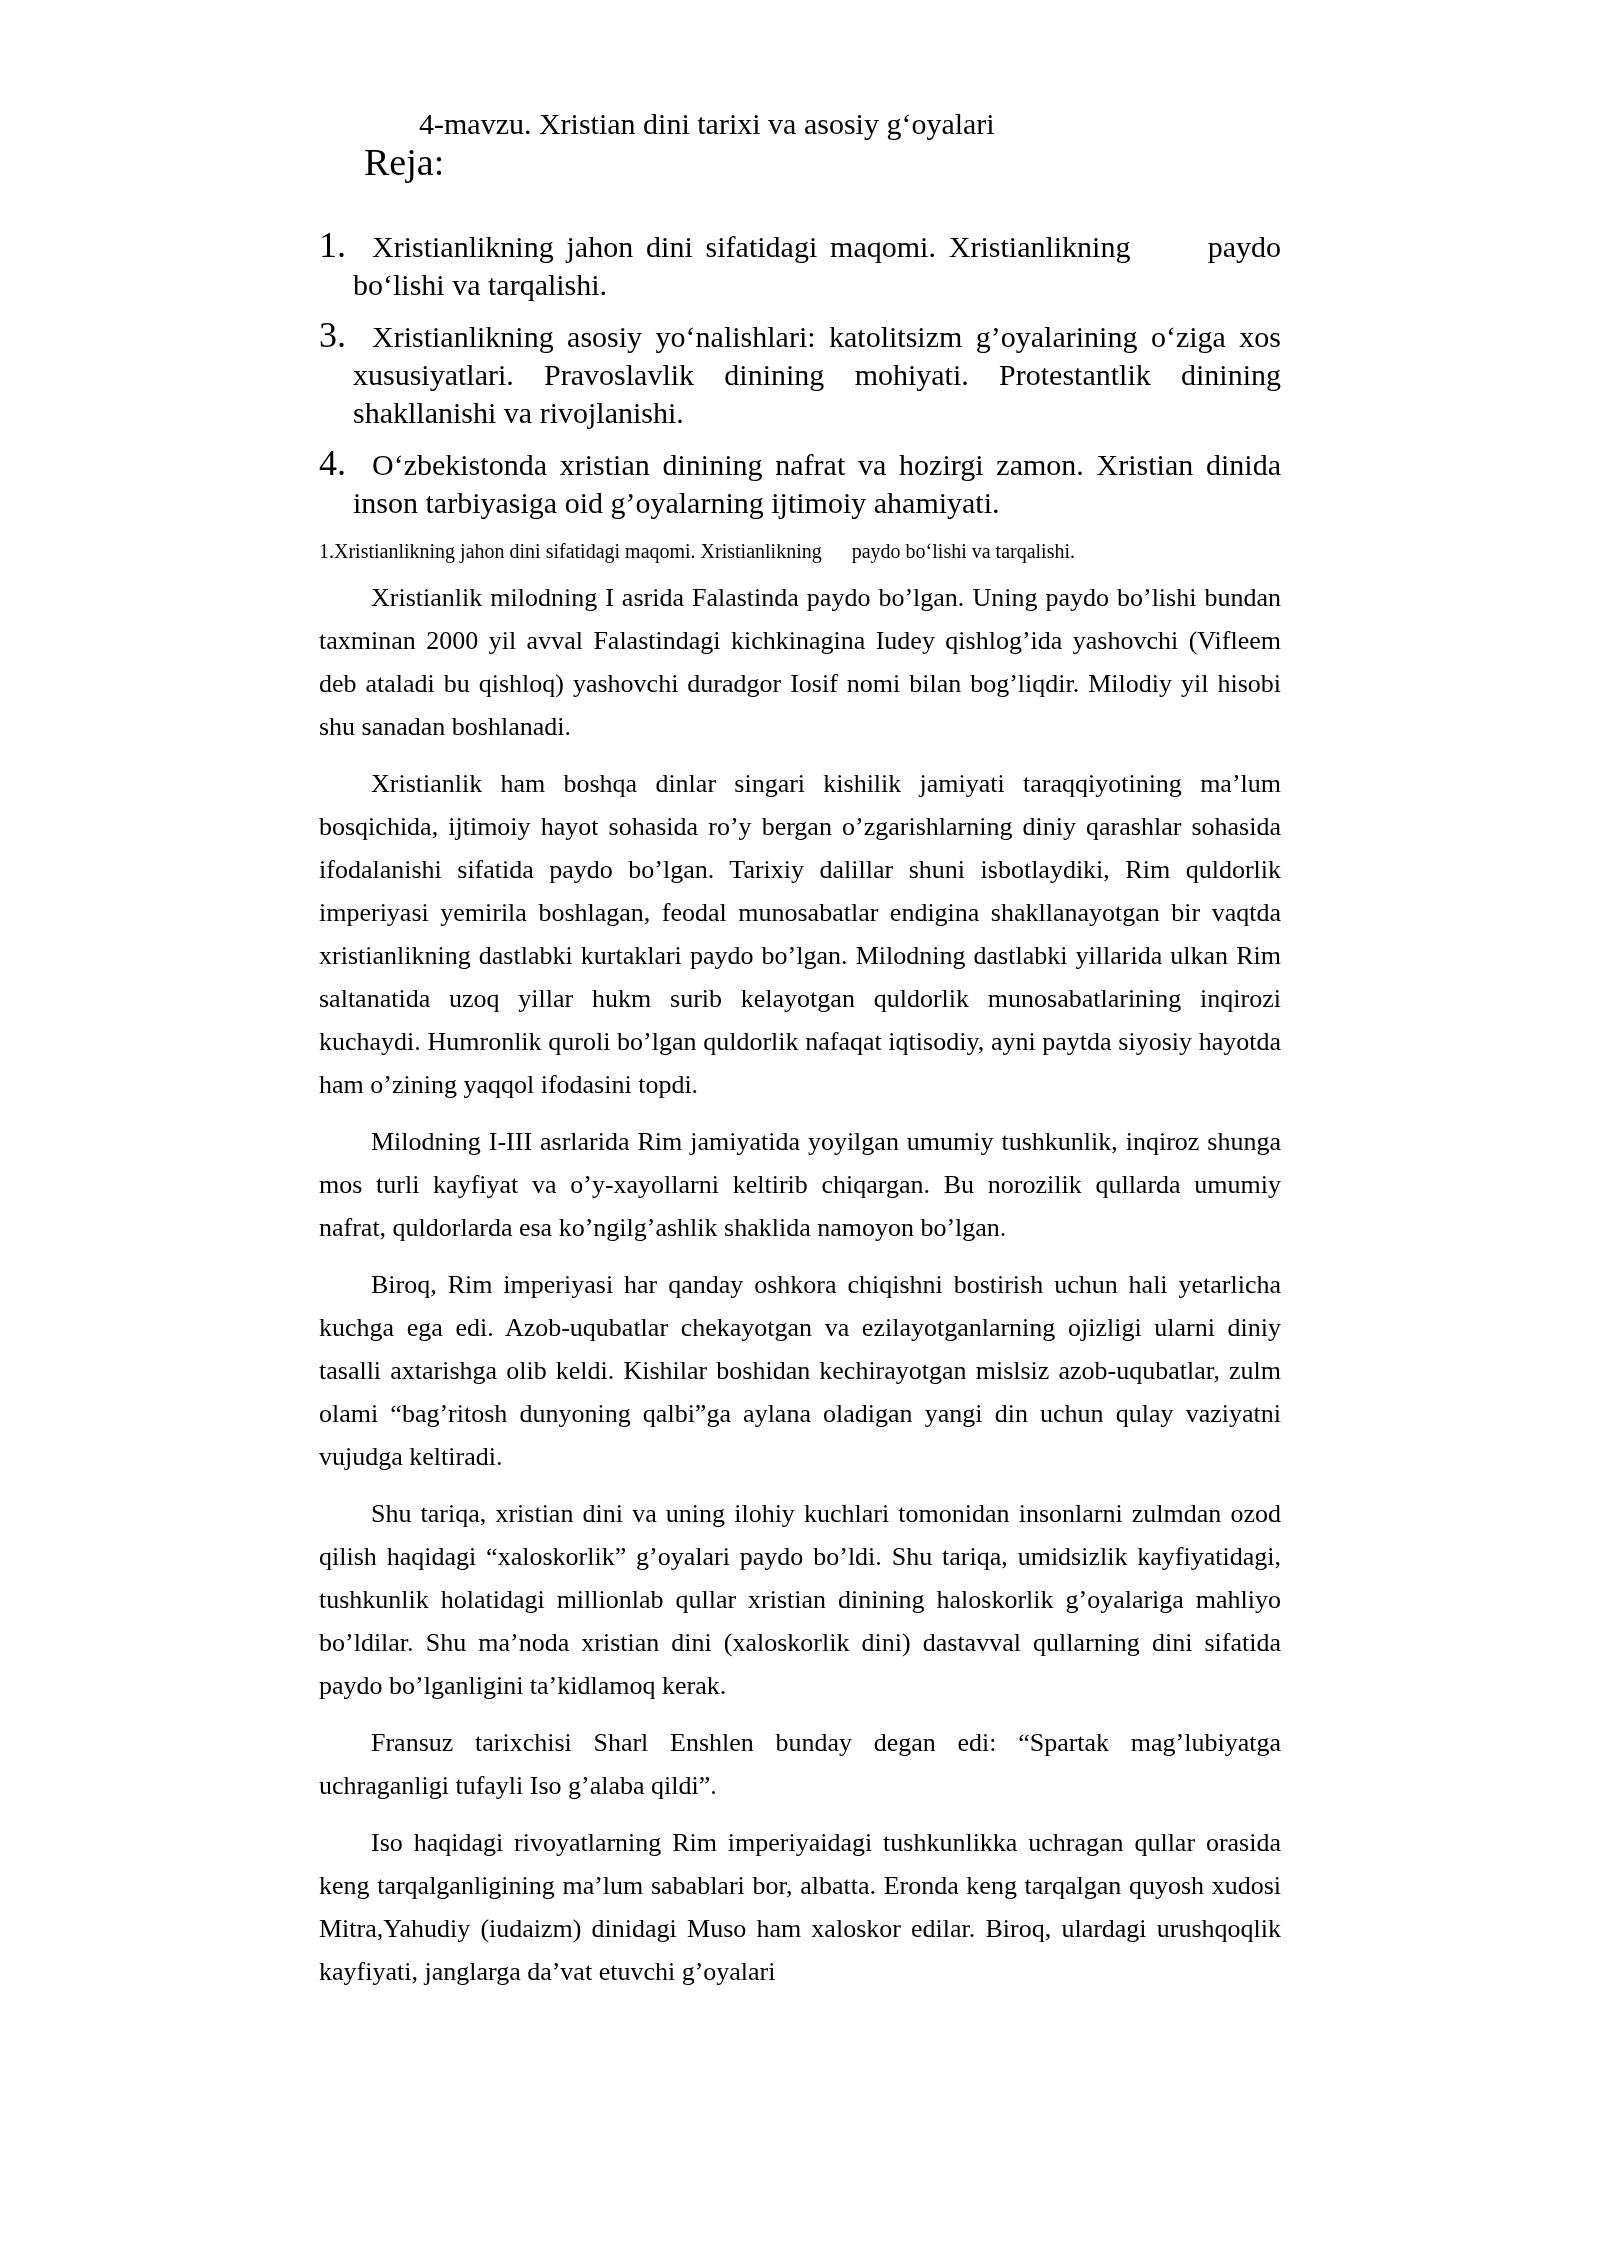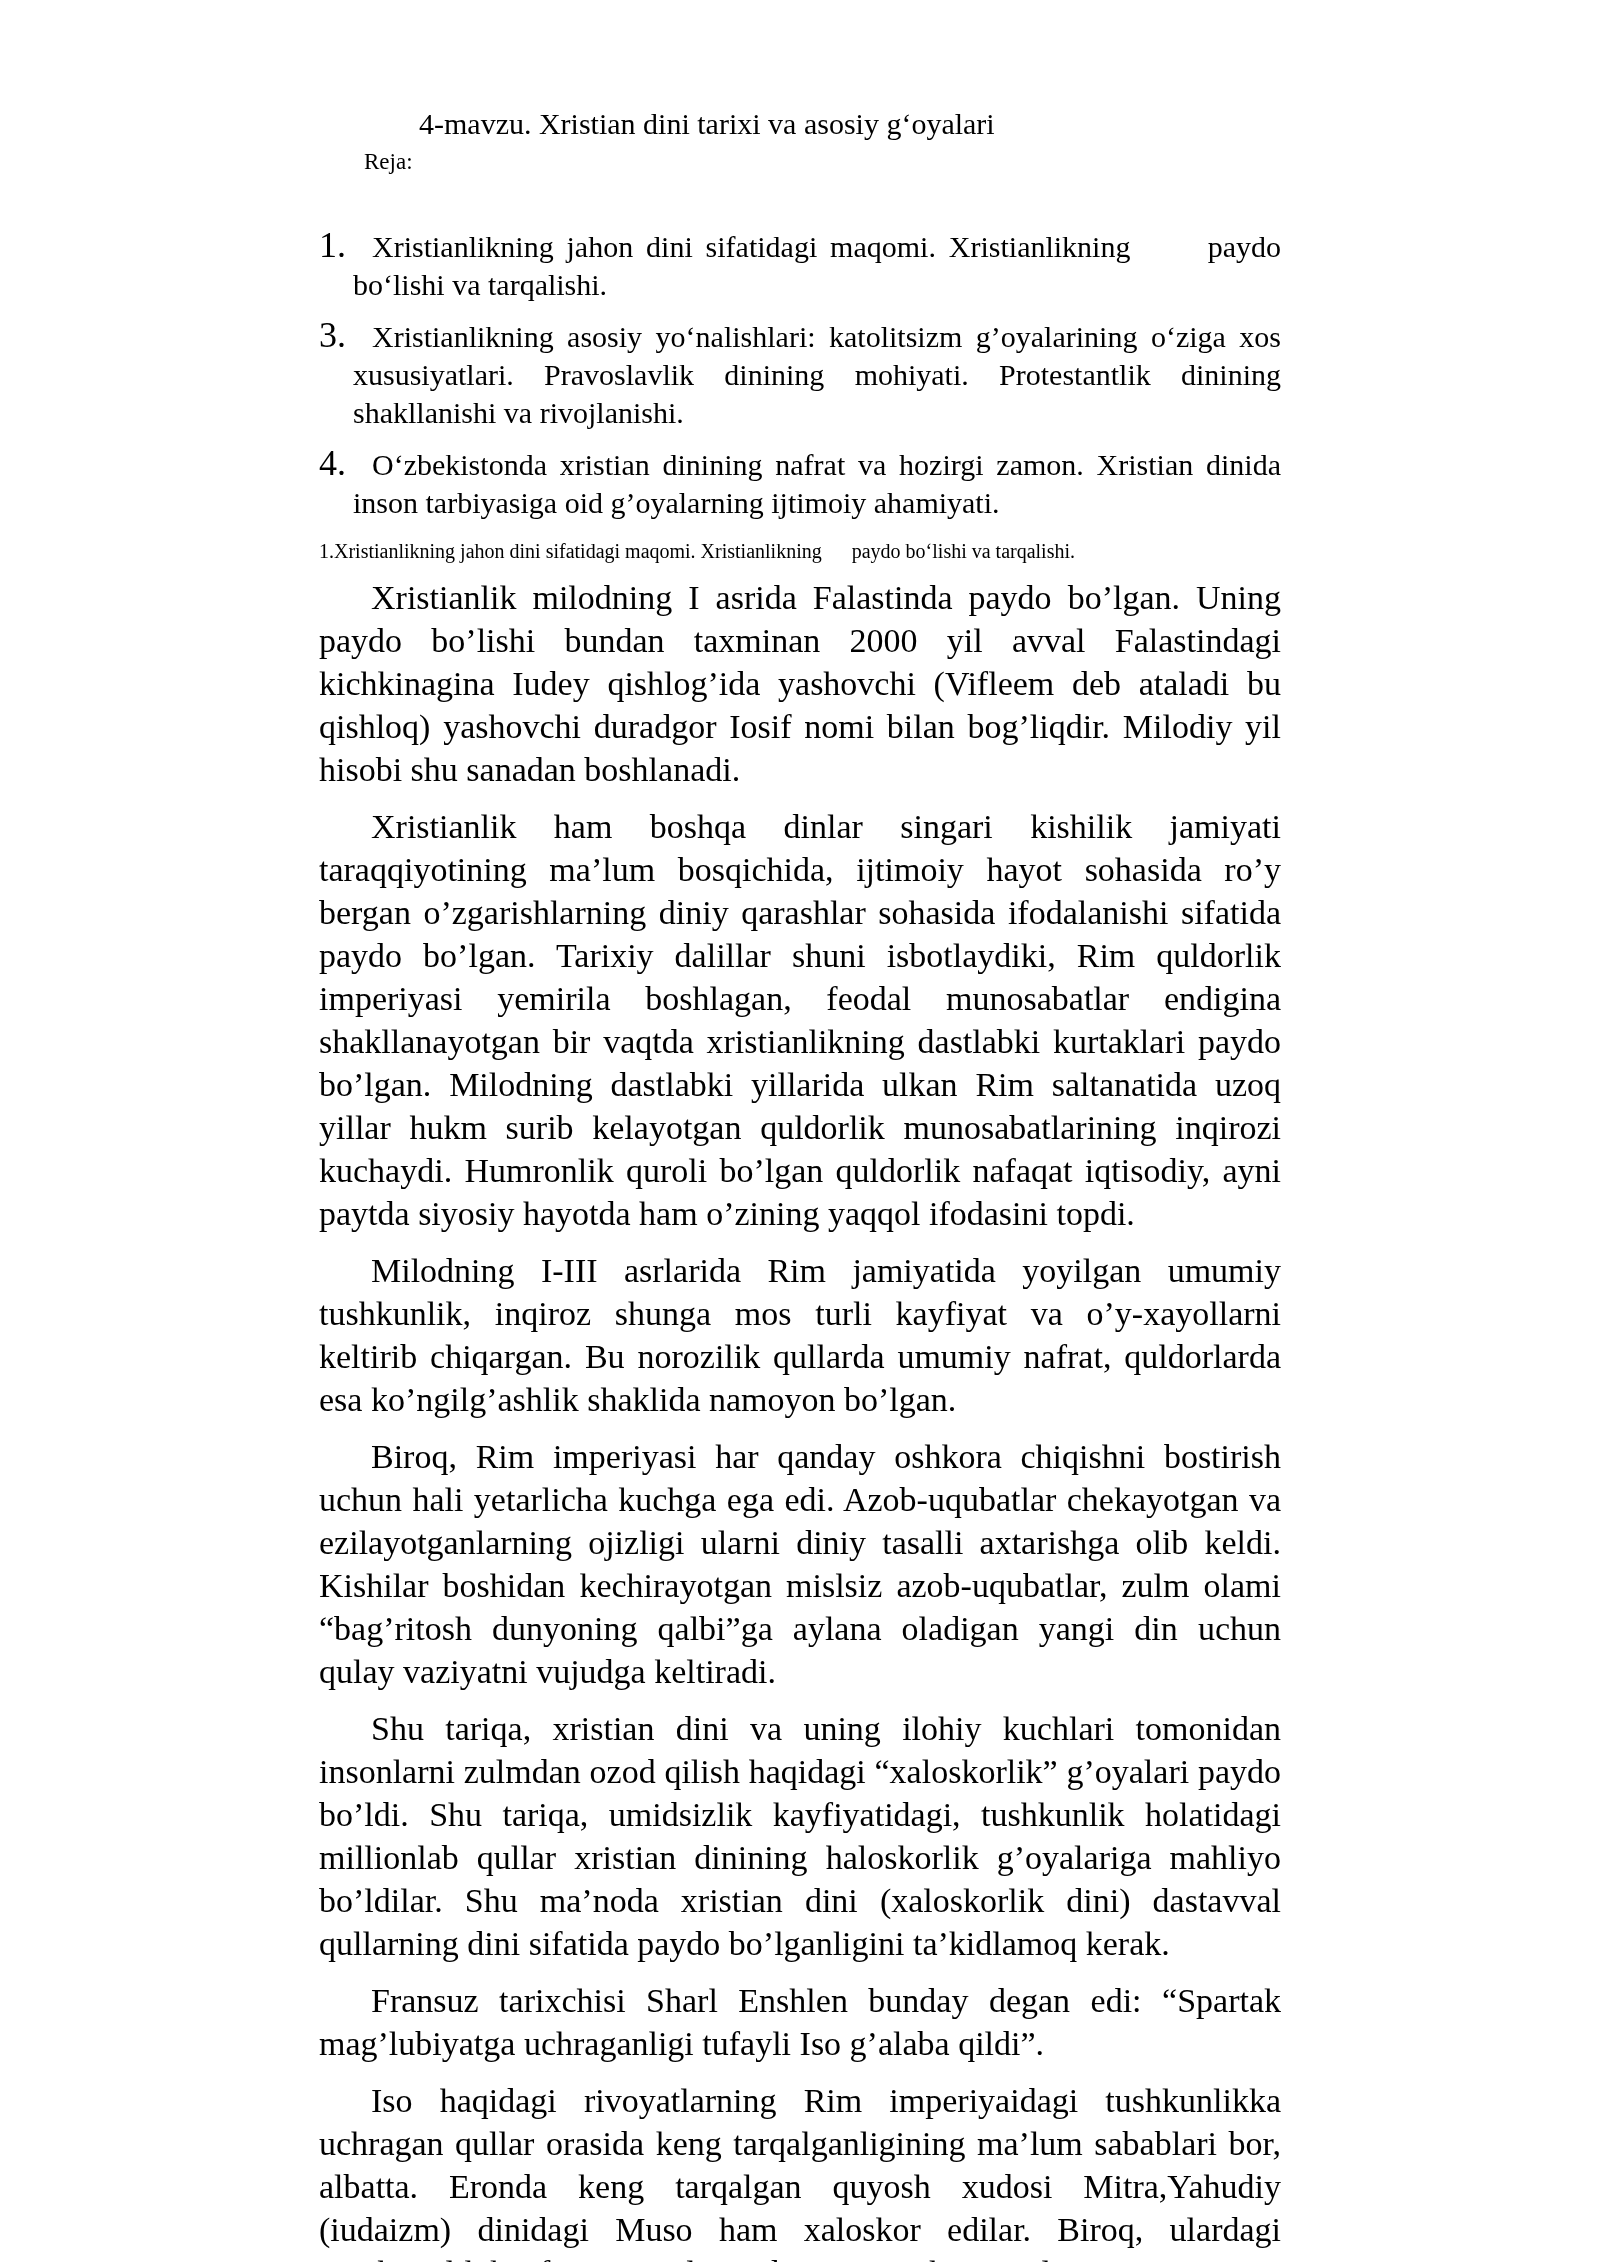--- a/index.html
+++ b/index.html
@@ -19,21 +19,21 @@
     font-family: "Liberation Serif", "DejaVu Serif", serif;
     overflow: hidden;
   }
   .doc-title {
     font-size: 30px;
     line-height: 38px;
     margin: 0 0 0 100px;
     white-space: pre-wrap;
   }
   .plan-label {
-    font-size: 23px;
+    font-size: 38px;
     line-height: 38px;
     margin: 0 0 0 45px;
   }
   .plan-list {
     margin-top: 45px;
   }
   .plan-item {
     font-size: 30px;
     line-height: 38px;
     margin: 12px 0 10px 0;
@@ -48,21 +48,21 @@
   .plan-item .txt {
     white-space: pre-wrap;
   }
   .section-heading {
     font-size: 20px;
     line-height: 38px;
     margin: 6px 0 6px 0;
     white-space: pre-wrap;
   }
   .body-paragraph {
-    font-size: 34px;
+    font-size: 26px;
     line-height: 43px;
     margin: 0 0 14px 0;
     text-indent: 52px;
     text-align: justify;
   }
 </style>
 </head>
 <body>
 
 <div class="page">

